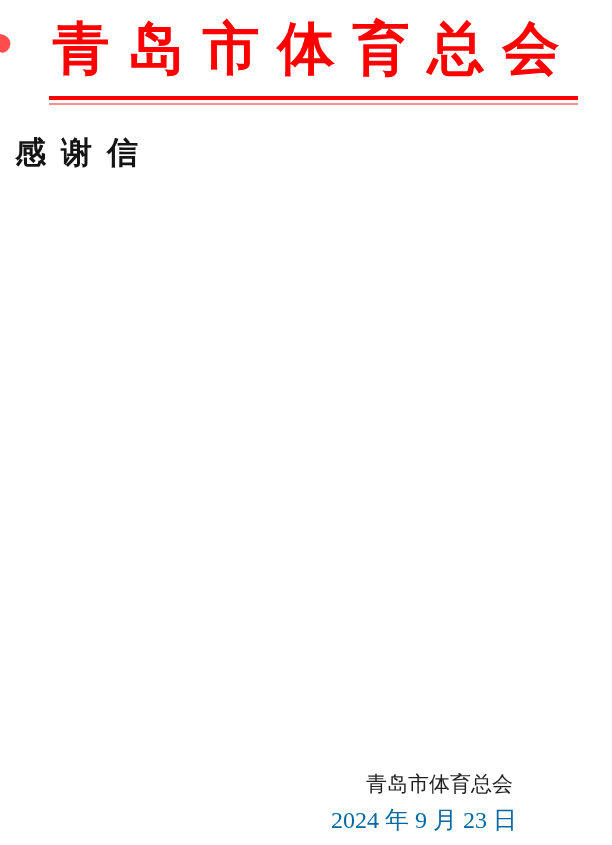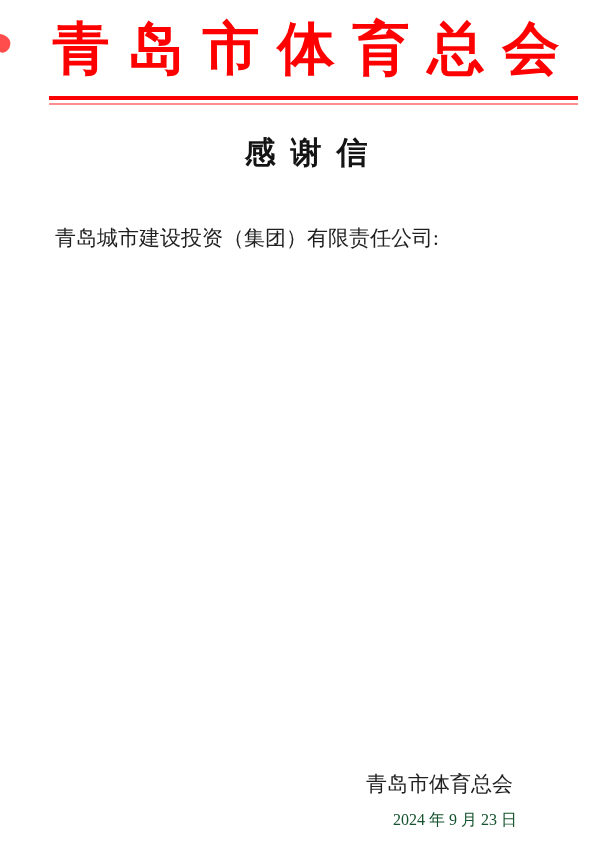--- a/index.html
+++ b/index.html
@@ -54,21 +54,21 @@
     height: 2px;
     background: #ff8d8d;
     margin-top: 3px;
   }
   
   .letter-title {
     position: absolute;
     top: 133px;
     left: 0;
     width: 612px;
-    text-align: center;
+    text-align: left;
     color: #141414;
     font-size: 31px;
     font-weight: bold;
     letter-spacing: 15px;
     padding-left: 15px;
     box-sizing: border-box;
     line-height: 40px;
     white-space: nowrap;
   }
   
@@ -96,22 +96,22 @@
     right: 99px;
     color: #1f1f1f;
     font-size: 21px;
     line-height: 24px;
     white-space: nowrap;
   }
   .date {
     position: absolute;
     top: 808px;
     right: 95px;
-    color: #14532d;
-    font-size: 16px;
+    color: #0369a1;
+    font-size: 24px;
     line-height: 24px;
     white-space: nowrap;
   }
 </style>
 </head>
 <body>
 
 <div class="page">
 
   <svg class="corner-mark" viewBox="0 0 13 24" xmlns="http://www.w3.org/2000/svg">
@@ -121,20 +121,19 @@
   <div class="org-title">青岛市体育总会</div>
 
   <div class="rule">
     <div class="rule-thick"></div>
     <div class="rule-thin"></div>
   </div>
 
   <div class="letter-title">感谢信</div>
 
   <div class="letter-body">
-    <p class="salutation">青岛城市建设投资（集团）有限责任公司:</p>
   </div>
 
   <div class="signature">青岛市体育总会</div>
 
   <div class="date">2024 年 9 月 23 日</div>
 
 </div>
 
 </body></html>

